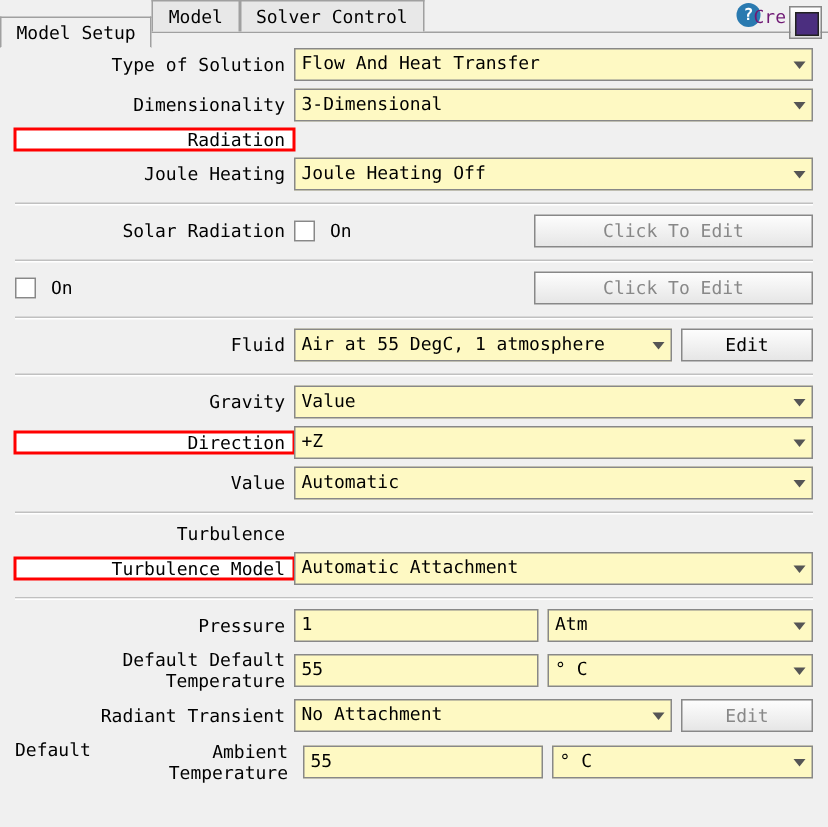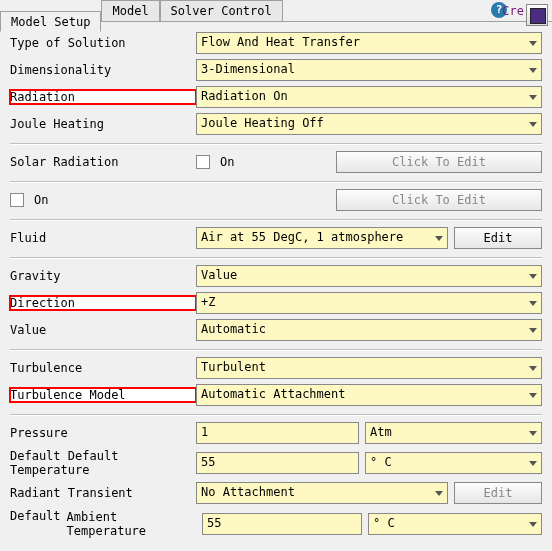--- a/index.html
+++ b/index.html
@@ -7,31 +7,31 @@
 .tabbar { display: flex; background: #f0f0f0; border-bottom: 1px solid #a0a0a0; height: 22px; }
 .tab { padding: 3px 10px 2px 10px; border: 1px solid #a0a0a0; border-bottom: none; background: #e8e8e8; margin-right: 0; font-size: 12px; cursor: pointer; }
 .tab.active { background: #f0f0f0; border-bottom: 1px solid #f0f0f0; position: relative; top: 11px; }
 .help-icon { position: absolute; right: 45px; top: 2px; width: 16px; height: 16px; border-radius: 50%; background: #2a7ab0; color: #fff; text-align: center; line-height: 16px; font-weight: bold; font-size: 11px; cursor: pointer; }
 .tool-icon { position: absolute; right: 4px; top: 4px; width: 22px; height: 22px; border: 1px solid #888; background: linear-gradient(#fff,#ddd); cursor: pointer; }
 .tool-icon::after { content: ""; position: absolute; left: 3px; top: 3px; width: 14px; height: 14px; background: #4b2e7f; border: 1px solid #222; }
 .cre { position: absolute; right: 28px; top: 4px; font-size: 12px; color: #701a75; }
 .content { padding: 10px 10px 0 10px; }
 .sep { height: 2px; border-top: 1px solid #c0c0c0; border-bottom: 1px solid #fff; margin: 8px 0 6px 0; }
 .row { display: flex; align-items: center; margin-bottom: 5px; }
-.label { width: 186px; text-align: left; padding-right: 6px; font-size: 12px; color: #000; }
+.label { width: 186px; text-align: right; padding-right: 6px; font-size: 12px; color: #000; }
 .label.hl { outline: 2px solid #ff0000; outline-offset: -1px; background: #fff; }
 .label.hl .ltxt { background: transparent; }
 .lwrap { display: inline-block; }
 .field { flex: 1; display: flex; gap: 6px; align-items: center; }
 .select, .textin { flex: 1; height: 22px; background: #fef9c3; border: 1px solid #888; padding: 2px 18px 2px 4px; font-family: inherit; font-size: 12px; position: relative; }
 .select { cursor: pointer; }
 .select::after { content: ""; position: absolute; right: 4px; top: 8px; border-left: 4px solid transparent; border-right: 4px solid transparent; border-top: 5px solid #555; }
 .textin { padding-right: 4px; }
 .btn { height: 22px; border: 1px solid #888; background: linear-gradient(#fdfdfd,#e6e6e6); padding: 0 14px; font-family: inherit; font-size: 12px; cursor: pointer; }
-.btn.wide { width: 206px; }
+.btn.wide { width: 186px; }
 .btn.disabled { color: #888; cursor: default; }
 .btn.edit { width: 88px; }
 .chk { width: 14px; height: 14px; border: 1px solid #888; background: #fff; margin-right: 4px; display: inline-block; cursor: pointer; }
 .ontxt { font-size: 12px; }
 .unit { width: 88px; }
 </style>
 </head>
 <body>
 
 <div class="tabbar">
@@ -54,23 +54,20 @@
 
   <div class="row">
     <div class="label">Dimensionality</div>
     <div class="field">
         <div class="select">3-Dimensional</div>
       </div>
   </div>
 
   <div class="row">
     <div class="label hl"><span class="ltxt">Radiation</span></div>
-    <div class="field">
-        <div class="select">Radiation On</div>
-      </div>
   </div>
 
   <div class="row">
     <div class="label">Joule Heating</div>
     <div class="field">
         <div class="select">Joule Heating Off</div>
       </div>
   </div>
 
   <div class="sep"></div>
@@ -126,23 +123,20 @@
     <div class="label">Value</div>
     <div class="field">
         <div class="select">Automatic</div>
       </div>
   </div>
 
   <div class="sep"></div>
 
   <div class="row">
     <div class="label">Turbulence</div>
-    <div class="field">
-        <div class="select">Turbulent</div>
-      </div>
   </div>
 
   <div class="row">
     <div class="label hl"><span class="ltxt">Turbulence Model</span></div>
     <div class="field">
         <div class="select">Automatic Attachment</div>
       </div>
   </div>
 
   <div class="sep"></div>

